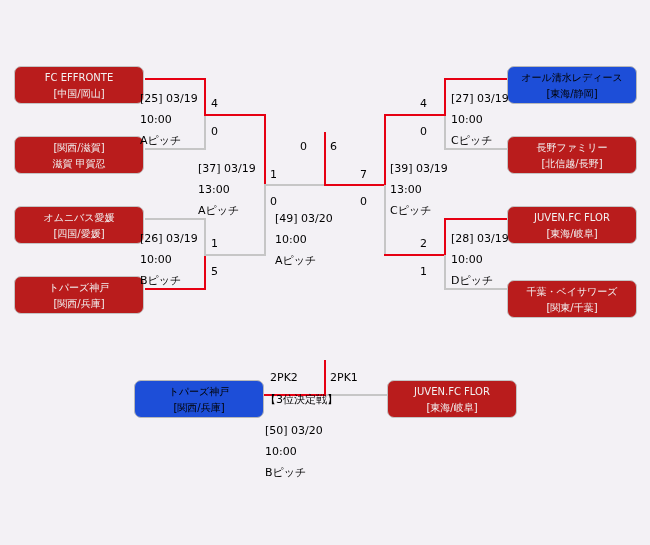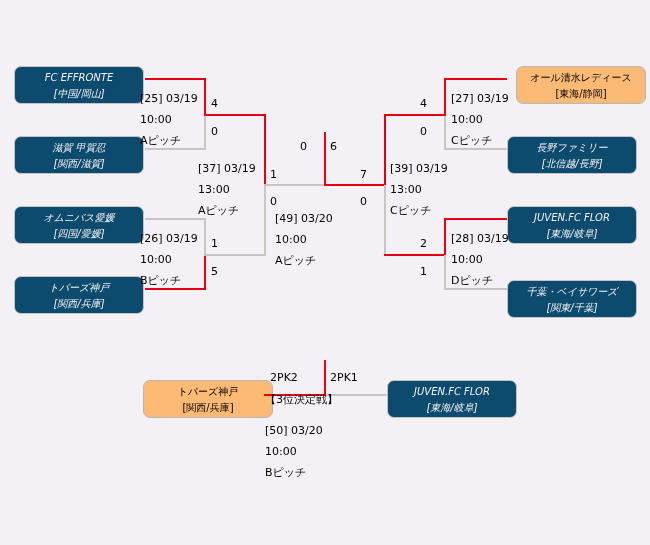--- a/index.html
+++ b/index.html
@@ -15,40 +15,40 @@
   .team {
     position: absolute;
     width: 130px; height: 38px;
     border-radius: 7px;
     box-sizing: border-box;
     text-align: center;
     font-size: 10px;
     line-height: 16px;
     padding-top: 3px;
   }
-  .team.lost { background: #0c4a6e; color: #f2f2f2; border: 1px solid #c4c4c4; font-style: italic; }
-  .team.win  { background: #fdba74; color: #000; border: 1px solid #b8b8b8; margin-left: 9px; }
+  .team.lost { background: #b91c1c; color: #f2f2f2; border: 1px solid #c4c4c4; }
+  .team.win  { background: #1d4ed8; color: #000; border: 1px solid #b8b8b8; }
   .team span { display: block; white-space: nowrap; }
   .lbl { position: absolute; font-size: 11px; line-height: 13px; white-space: nowrap; }
   .r { }
   .c { text-align: left; }
   .ln { position: absolute; }
   .red { background: #e60012; }
   .gry { background: #c6c6c6; }
 </style>
 </head>
 <body>
 
 <div class="team lost" style="left:14px;top:66px">
   <span>FC EFFRONTE</span>
   <span>[中国/岡山]</span>
 </div>
 <div class="team lost" style="left:14px;top:136px">
+  <span>[関西/滋賀]</span>
   <span>滋賀 甲賀忍</span>
-  <span>[関西/滋賀]</span>
 </div>
 <div class="team lost" style="left:14px;top:206px">
   <span>オムニバス愛媛</span>
   <span>[四国/愛媛]</span>
 </div>
 <div class="team lost" style="left:14px;top:276px">
   <span>トパーズ神戸</span>
   <span>[関西/兵庫]</span>
 </div>
 <div class="team win" style="left:507px;top:66px">

